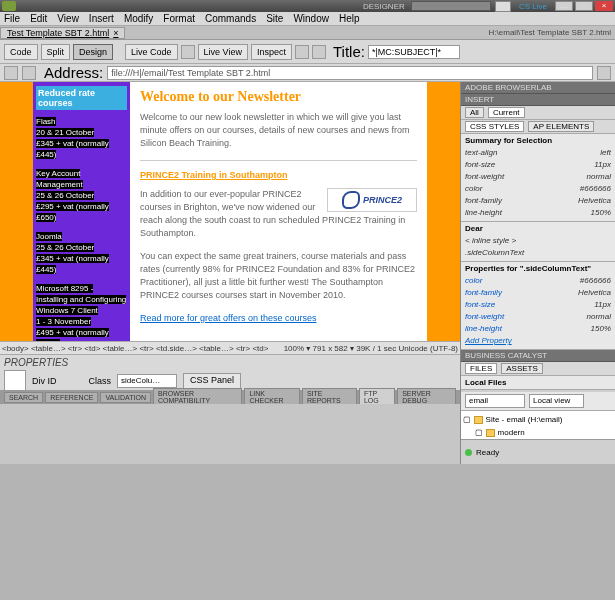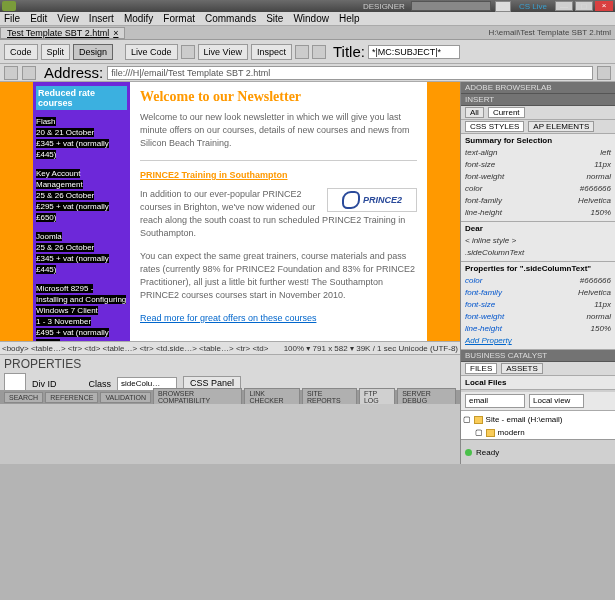--- a/index.html
+++ b/index.html
@@ -65,21 +65,21 @@
 .swirl { width: 18px; height: 18px; border: 2px solid #2a4a9a; border-radius: 50% 30% 50% 30%; margin-right: 3px; }
 .lnk { color: #0066cc; text-decoration: underline; }
 
 
 .tagbar { height: 13px; background: #e0e0e0; border-top: 1px solid #aaa; display: flex; align-items: center; font-size: 8px; color: #333; padding: 0 2px; }
 .tagbar .tags { flex: 1; overflow: hidden; text-overflow: ellipsis; white-space: nowrap; }
 .tagbar .stats { white-space: nowrap; }
 
 
 .props { height: 36px; background: #d9d9d9; border-top: 1px solid #aaa; padding: 2px 4px; font-size: 9px; }
-.props-title { font-size: 12px; color: #444; }
+.props-title { font-size: 10px; color: #444; font-style: italic; }
 .props-row { display: flex; align-items: center; gap: 6px; margin-top: 2px; }
 .props-icon { width: 22px; height: 22px; background: #fff; border: 1px solid #999; }
 .props-sel { background: #fff; border: 1px solid #999; padding: 1px 3px; width: 60px; height: 14px; font-size: 8px; }
 .props-btn { background: #e6e6e6; border: 1px solid #999; padding: 1px 6px; height: 16px; font-size: 9px; }
 
 
 .bottomtabs { height: 14px; background: #9a9a9a; display: flex; align-items: center; padding: 0 4px; gap: 2px; font-size: 7px; }
 .bottomtabs span { background: #b0b0b0; padding: 1px 4px; border: 1px solid #888; color: #333; }
 .bottomtabs span.active { background: #d0d0d0; }
 

